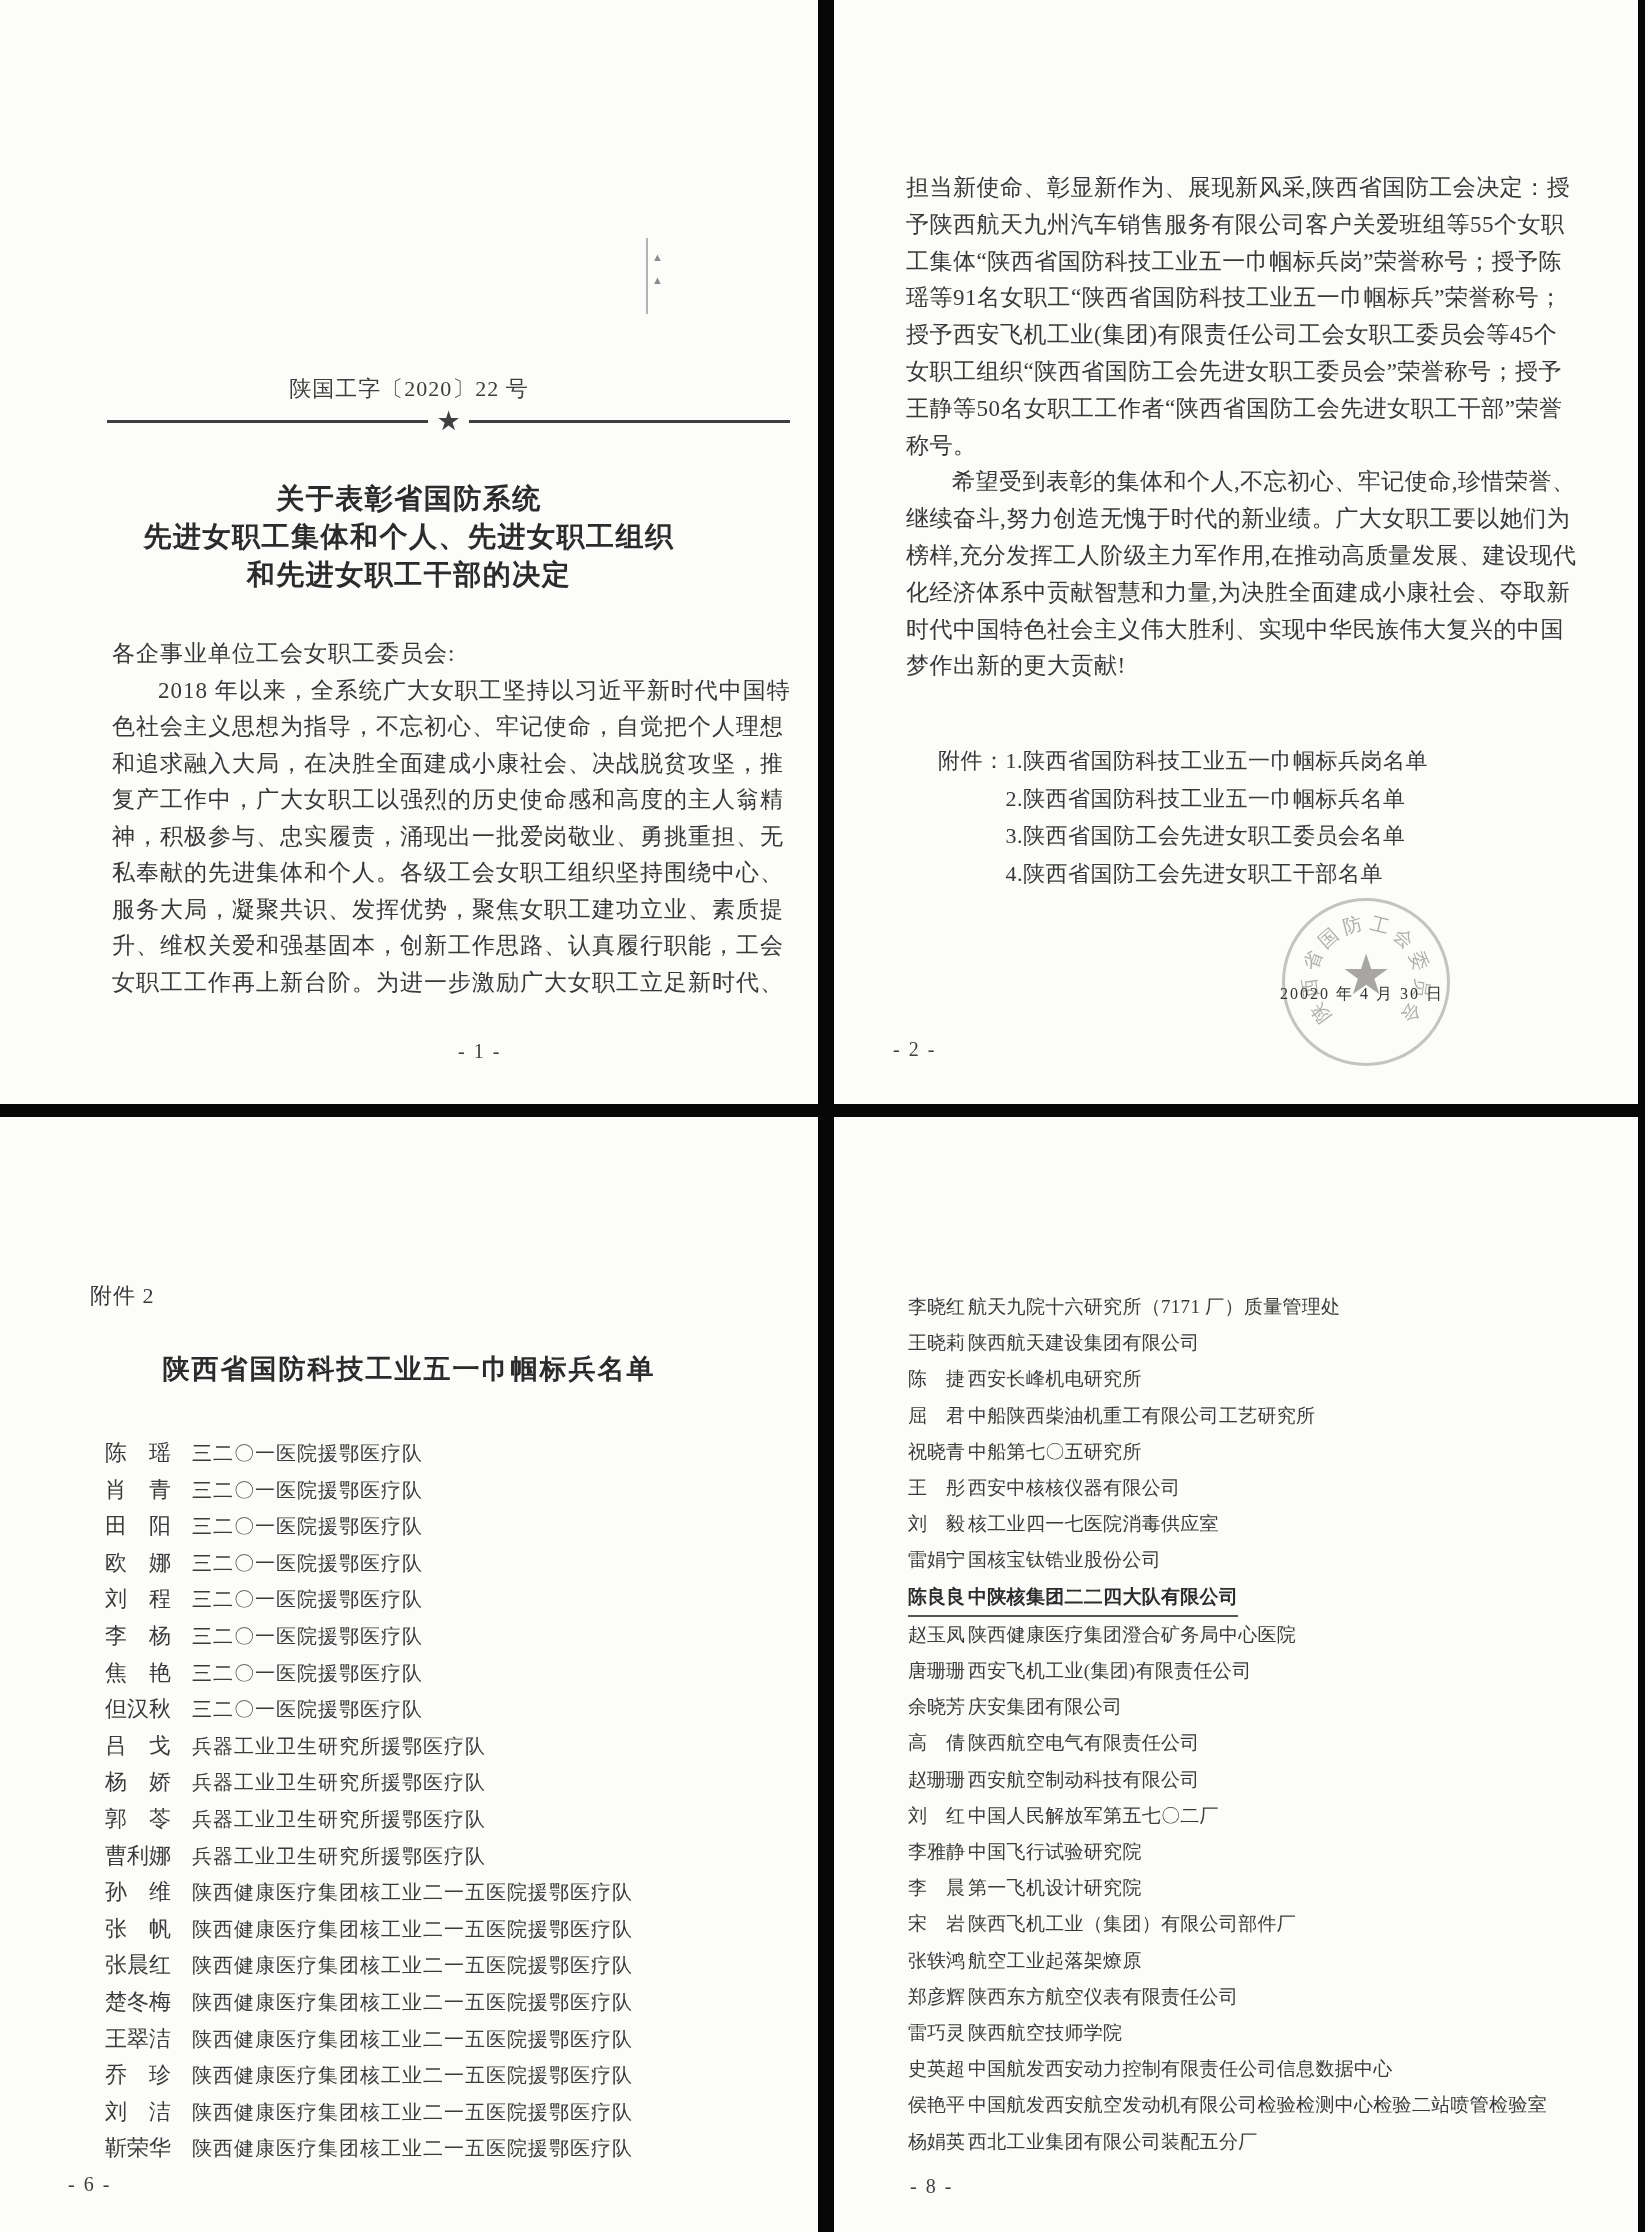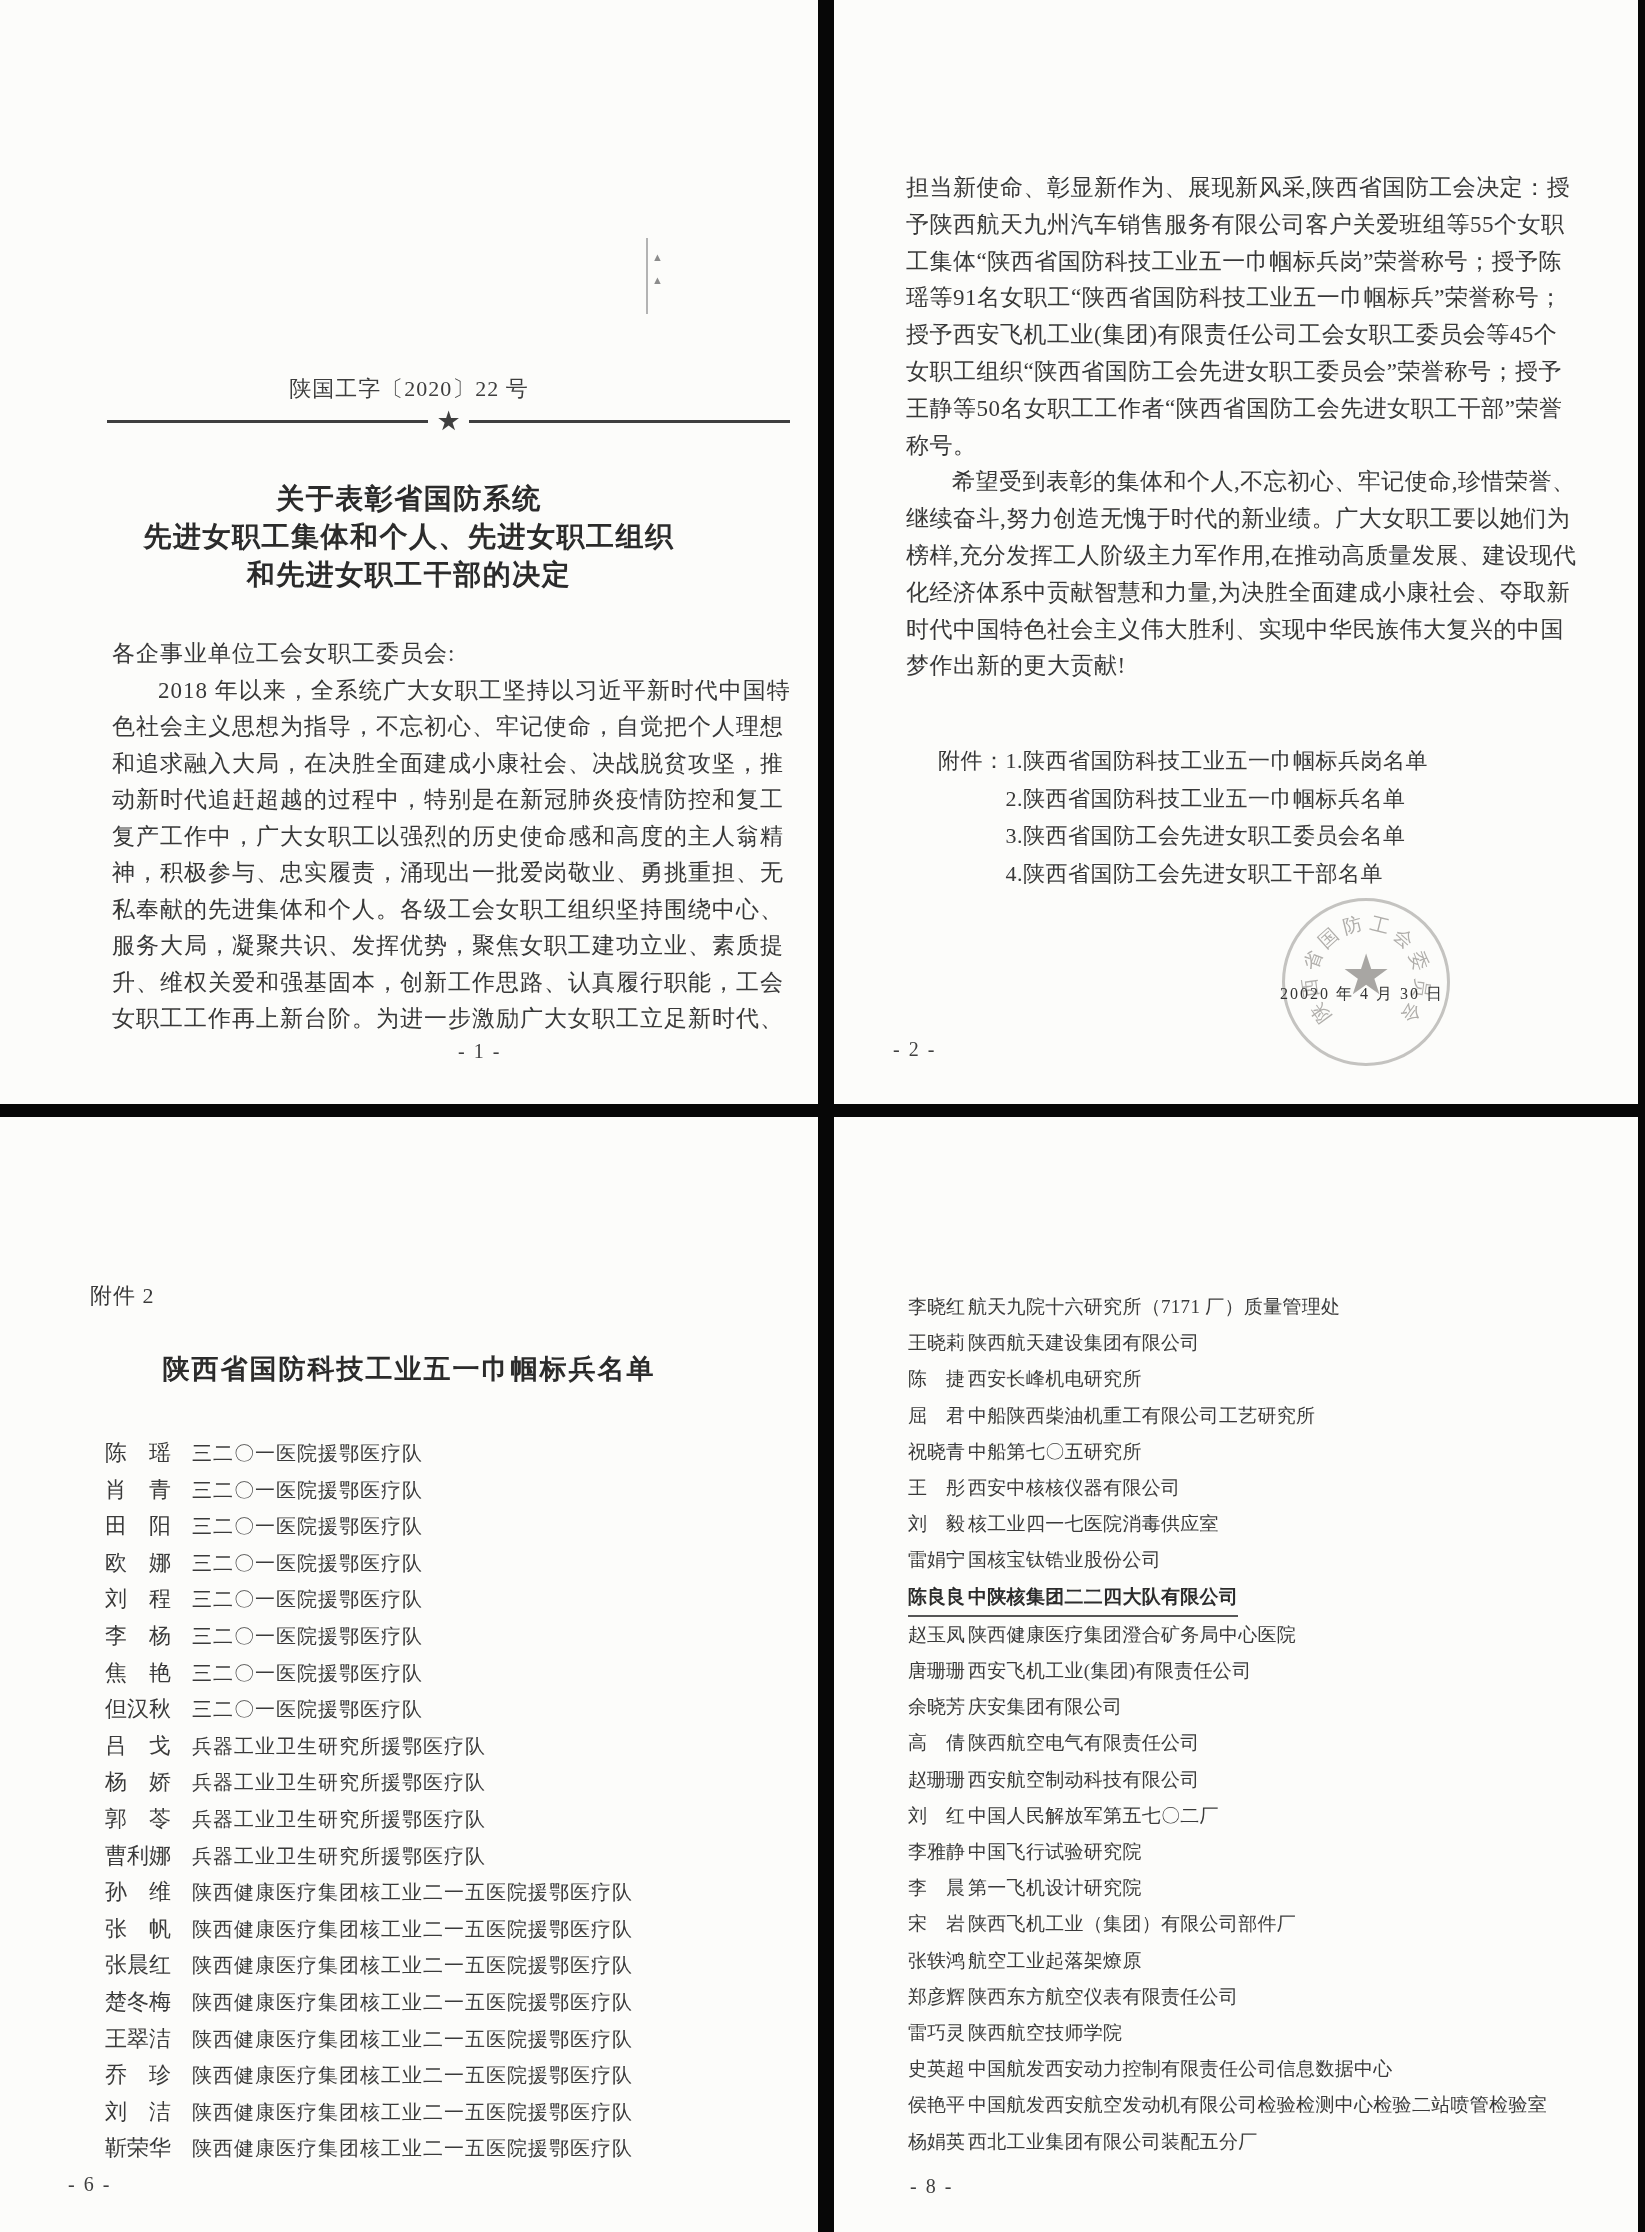--- a/index.html
+++ b/index.html
@@ -87,21 +87,20 @@
     <div class="p1-title" id="p1-title">
         <div class="t-line">关于表彰省国防系统</div>
         <div class="t-line">先进女职工集体和个人、先进女职工组织</div>
         <div class="t-line">和先进女职工干部的决定</div>
       </div>
     <div class="p1-body" id="p1-body">
       <div class="b-line">各企事业单位工会女职工委员会:</div>
     <div class="b-line indent">2018 年以来，全系统广大女职工坚持以习近平新时代中国特</div>
         <div class="b-line">色社会主义思想为指导，不忘初心、牢记使命，自觉把个人理想</div>
         <div class="b-line">和追求融入大局，在决胜全面建成小康社会、决战脱贫攻坚，推</div>
-        <div class="b-line">动新时代追赶超越的过程中，特别是在新冠肺炎疫情防控和复工</div>
         <div class="b-line">复产工作中，广大女职工以强烈的历史使命感和高度的主人翁精</div>
         <div class="b-line">神，积极参与、忠实履责，涌现出一批爱岗敬业、勇挑重担、无</div>
         <div class="b-line">私奉献的先进集体和个人。各级工会女职工组织坚持围绕中心、</div>
         <div class="b-line">服务大局，凝聚共识、发挥优势，聚焦女职工建功立业、素质提</div>
         <div class="b-line">升、维权关爱和强基固本，创新工作思路、认真履行职能，工会</div>
         <div class="b-line">女职工工作再上新台阶。为进一步激励广大女职工立足新时代、</div>
       </div>
     <div class="pagenum p1-num">- 1 -</div>
     <div class="artifact-line"></div>
     <div class="artifact-tri tri1">▲</div>

